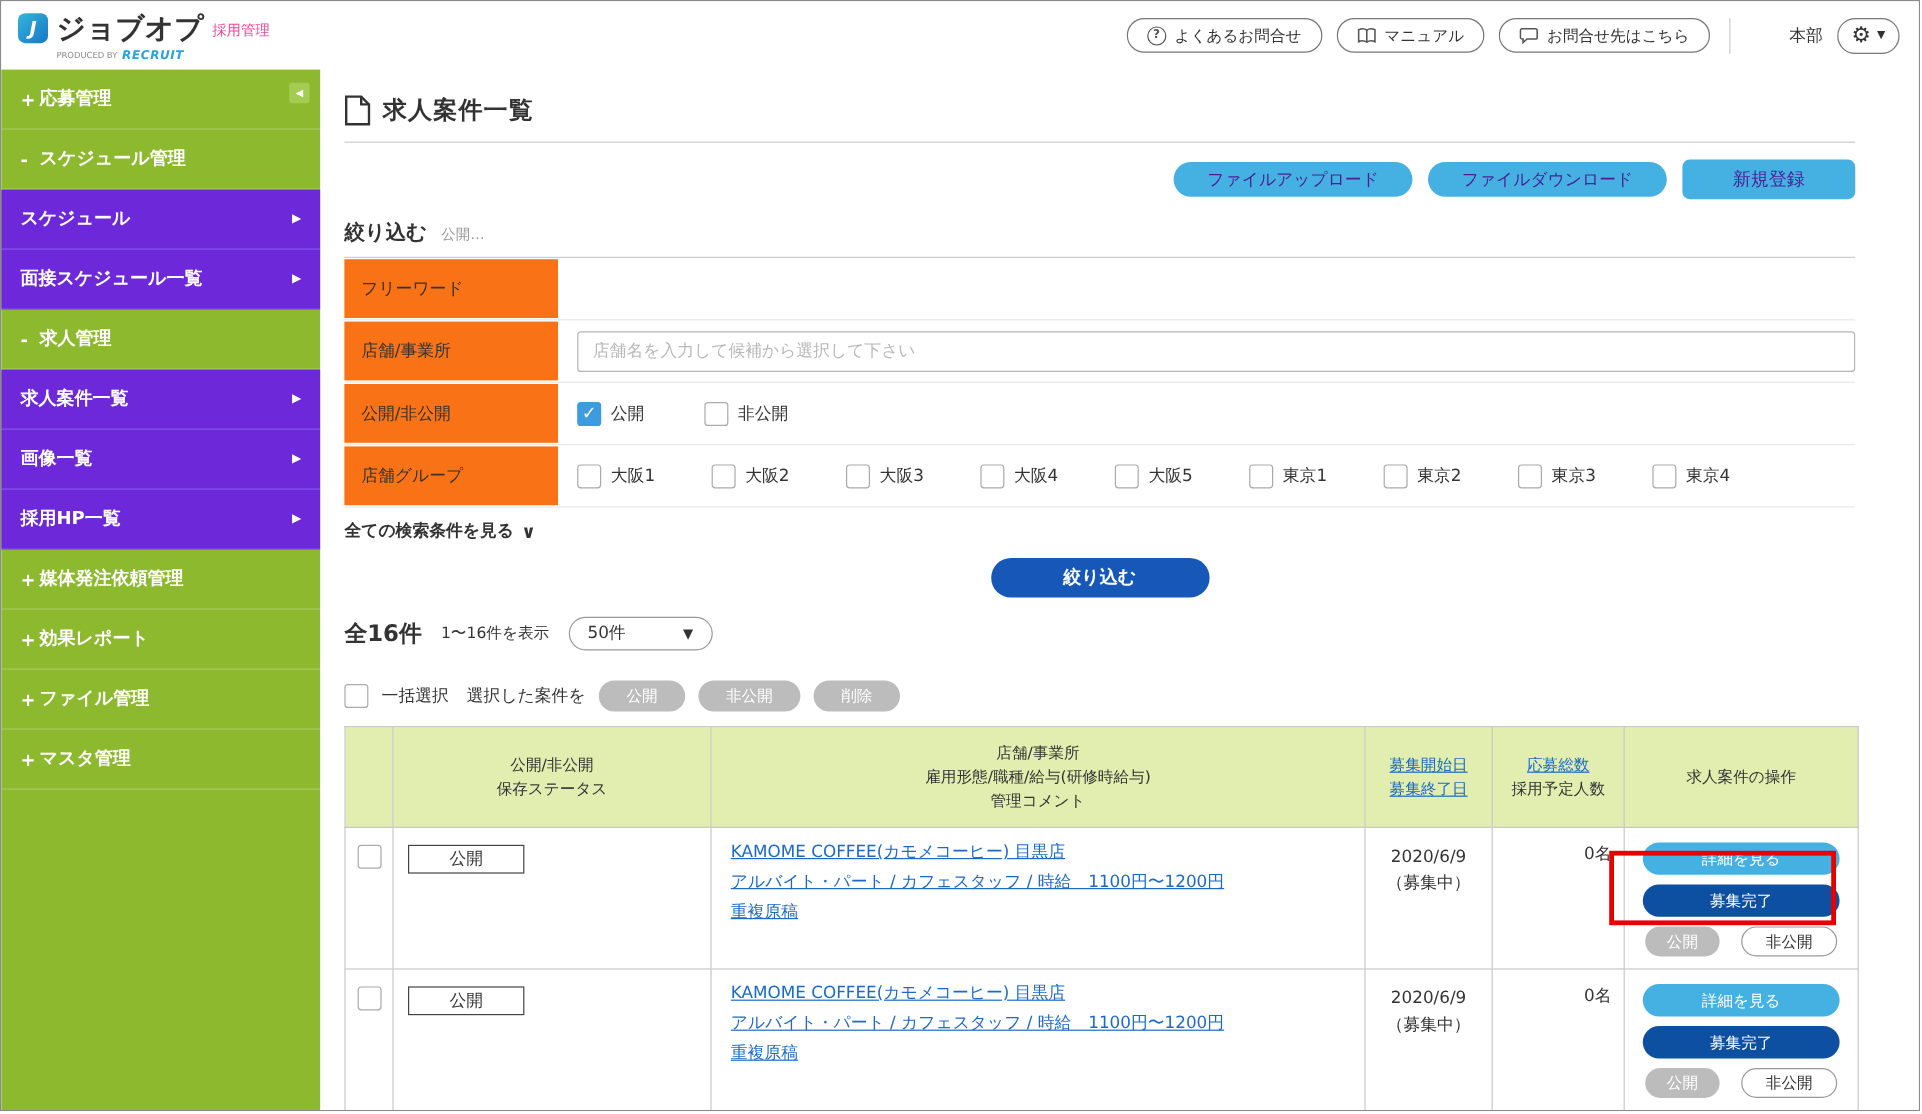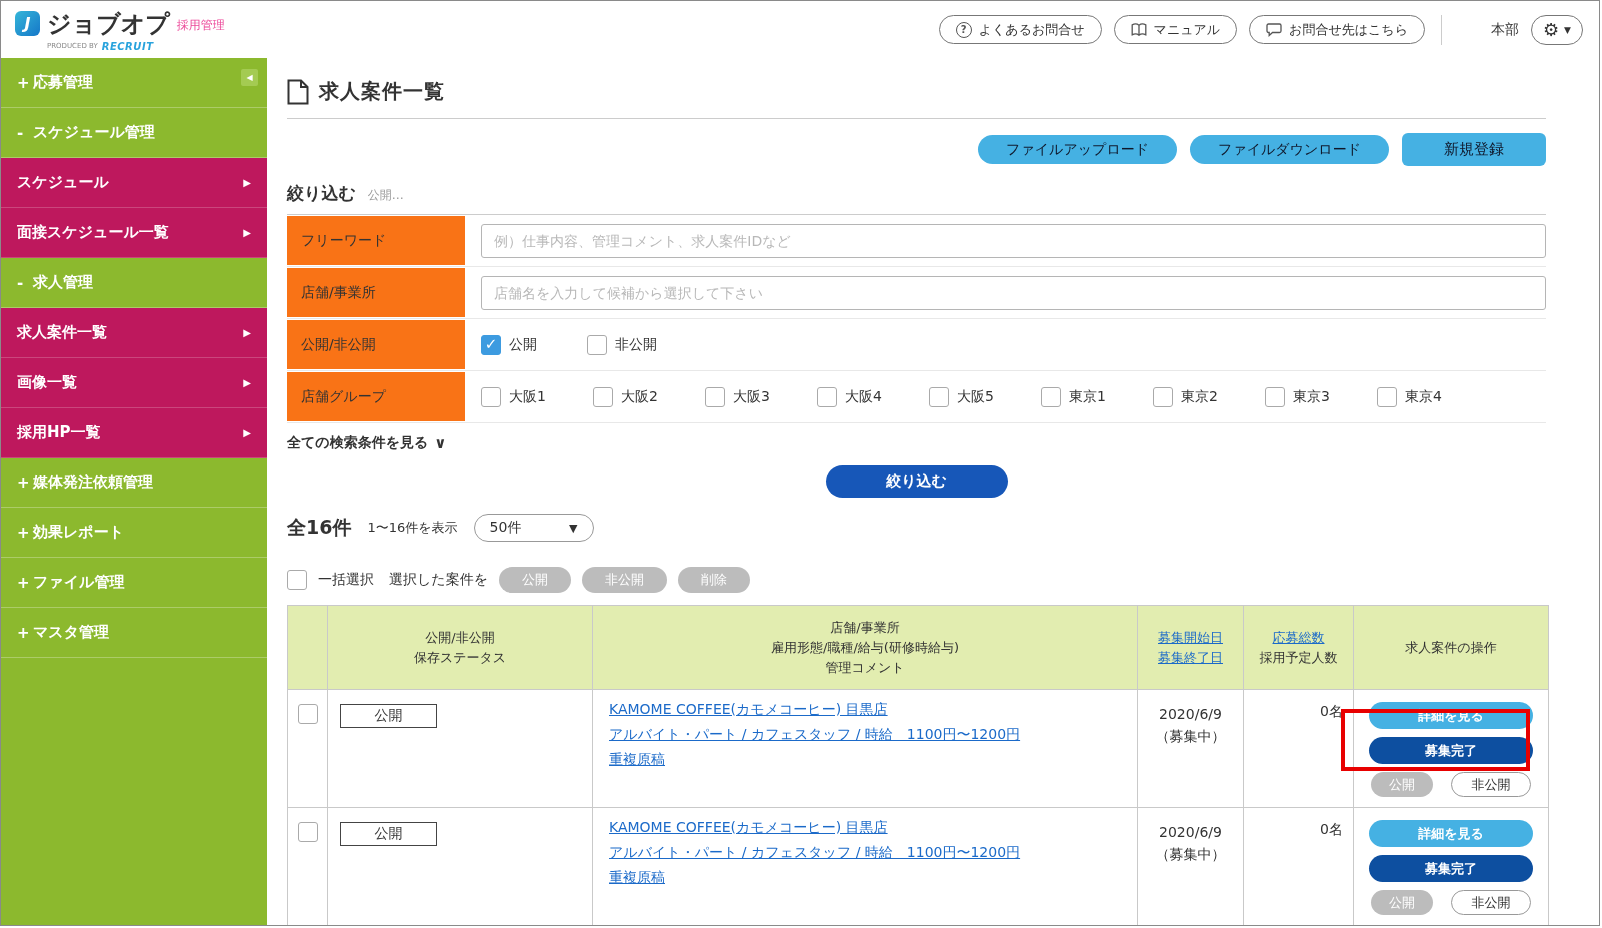--- a/index.html
+++ b/index.html
@@ -22,31 +22,31 @@
   .vdiv { width:1px; height:30px; background:#ccc; margin:0 4px; }
   .account { font-size:14px; color:#333;margin-left:33px; }
   .gear-pill { display:inline-flex; align-items:center; gap:5px; height:30px; padding:0 11px; border:1px solid #777; border-radius:16px; cursor:pointer; background:#fff; }
   .gear { font-size:18px; color:#333; line-height:1; }
   .gear-caret { font-size:9px; color:#333; }
 
   
   .body { display:flex; height:869px; }
   .sidebar { width:266px; background:#8cb92e; position:relative; flex-shrink:0; }
   .sb-item { height:50px; display:flex; align-items:center; padding:0 16px; color:#fff; font-size:15px; font-weight:bold; border-bottom:1px solid rgba(255,255,255,.28); cursor:pointer; }
-  .sb-item.sub { background:#be185d; justify-content:space-between; border-bottom:1px solid rgba(255,255,255,.20); }
+  .sb-item.sub { background:#6d28d9; justify-content:space-between; border-bottom:1px solid rgba(255,255,255,.20); }
   .sb-prefix { width:16px; display:inline-block; }
   .sb-arrow { font-size:10px; color:#fff; }
   .collapse { position:absolute; top:11px; right:9px; width:17px; height:17px; background:#a4cb52; color:#fff; font-size:8px; display:flex; align-items:center; justify-content:center; border:none; border-radius:2px; cursor:pointer; padding:0; }
 
   
   .content { flex:1; padding:0 53px 0 20px; overflow:hidden; position:relative; background:#fff; }
   .title-row { display:flex; align-items:center; gap:10px; padding:20px 0 13px; border-bottom:1px solid #ccc; }
   .title-row h1 { font-size:20px; margin:0; font-weight:bold; letter-spacing:1px; }
   .top-actions { display:flex; justify-content:flex-end; align-items:center; gap:13px; margin-top:14px; }
-  .btn-light { background:#45b1e3; color:#0f172a; display:inline-flex; align-items:center; justify-content:center; cursor:pointer; }
+  .btn-light { background:#45b1e3; color:#4c1d95; display:inline-flex; align-items:center; justify-content:center; cursor:pointer; }
   .btn-light.pill { height:29px; border-radius:15px; padding:0 28px; font-size:14px; }
   .btn-light.rect { height:33px; width:144px; border-radius:6px; font-size:15px; }
 
   .filter-head { display:flex; align-items:baseline; gap:12px; margin-top:16px; padding-bottom:9px; border-bottom:1px solid #ccc; }
   .filter-title { font-size:17px; font-weight:bold; }
   .filter-note { font-size:12px; color:#999; }
 
   .filter-table { width:100%; }
   .filter-row { display:flex; align-items:stretch; border-bottom:1px solid #e8e8e8; min-height:52px; }
   .filter-label { width:178px; background:#f97316; display:flex; align-items:center; padding-left:14px; font-size:14px; margin:1px 0; flex-shrink:0; }
@@ -84,21 +84,21 @@
   .jobs-table td { vertical-align:top; height:118px; }
   .td-cb { text-align:center; padding-top:14px; }
   .td-status { padding:14px 0 0 12px; }
   .status-box { display:inline-block; min-width:97px; text-align:center; border:1px solid #444; background:#fff; font-size:14px; padding:2px 0; }
   .td-store { padding:11px 16px 0;margin-left:28px; }
   .lnk { display:block; color:#1b6ac9; text-decoration:underline; font-size:14px; margin-bottom:7px; cursor:pointer; }
   .td-date { text-align:center; padding-top:13px; font-size:14px; line-height:1.6; }
   .td-apps { text-align:right; padding:13px 10px 0 0; font-size:14px; }
   .td-ops { padding:0; }
   .ops-wrap { position:relative; padding:12px 15px 0; }
-  .op-btn { width:100%; height:27px; border-radius:14px; color:#fff; font-size:13px; display:flex; align-items:center; justify-content:center; margin-bottom:8px; cursor:pointer;font-weight:bold; }
+  .op-btn { width:100%; height:27px; border-radius:14px; color:#fff; font-size:13px; display:flex; align-items:center; justify-content:center; margin-bottom:8px; cursor:pointer; }
   .op-btn.detail { background:#45b1e3; }
   .op-btn.complete { background:#0d4fa0; }
   .op-row { display:flex; gap:18px; justify-content:center; }
   .op-sm { height:25px; border-radius:13px; font-size:13px; display:flex; align-items:center; justify-content:center; cursor:pointer; }
   .op-sm.gray { background:#bcbcbc; color:#fff; width:62px; }
   .op-sm.white { background:#fff; border:1px solid #999; color:#333; width:80px; }
   .annotation { position:absolute; left:-13px; top:19px; width:189px; height:62px; border:4px solid #e80000; pointer-events:none; z-index:5; }
 </style>
 </head>
 <body>
@@ -214,23 +214,20 @@
       </div>
 
       <div class="filter-head">
         <span class="filter-title">絞り込む</span>
         <span class="filter-note">公開…</span>
       </div>
 
       <div class="filter-table">
         <div class="filter-row">
           <div class="filter-label">フリーワード</div>
-          <div class="filter-value">
-            <input type="text" placeholder="例）仕事内容、管理コメント、求人案件IDなど" style="">
-          </div>
         </div>
         <div class="filter-row">
           <div class="filter-label">店舗/事業所</div>
           <div class="filter-value">
             <input type="text" placeholder="店舗名を入力して候補から選択して下さい" style="">
           </div>
         </div>
         <div class="filter-row">
           <div class="filter-label">公開/非公開</div>
           <div class="filter-value">

